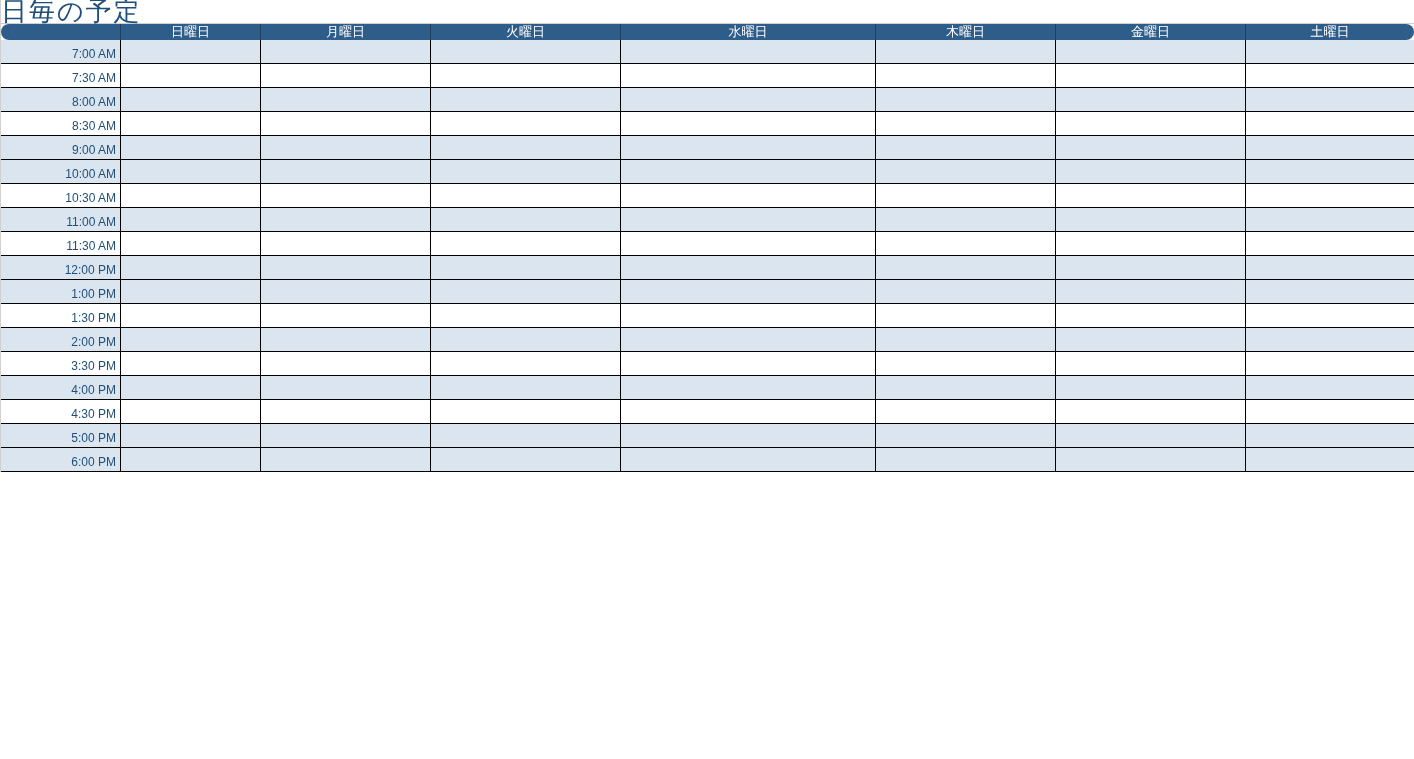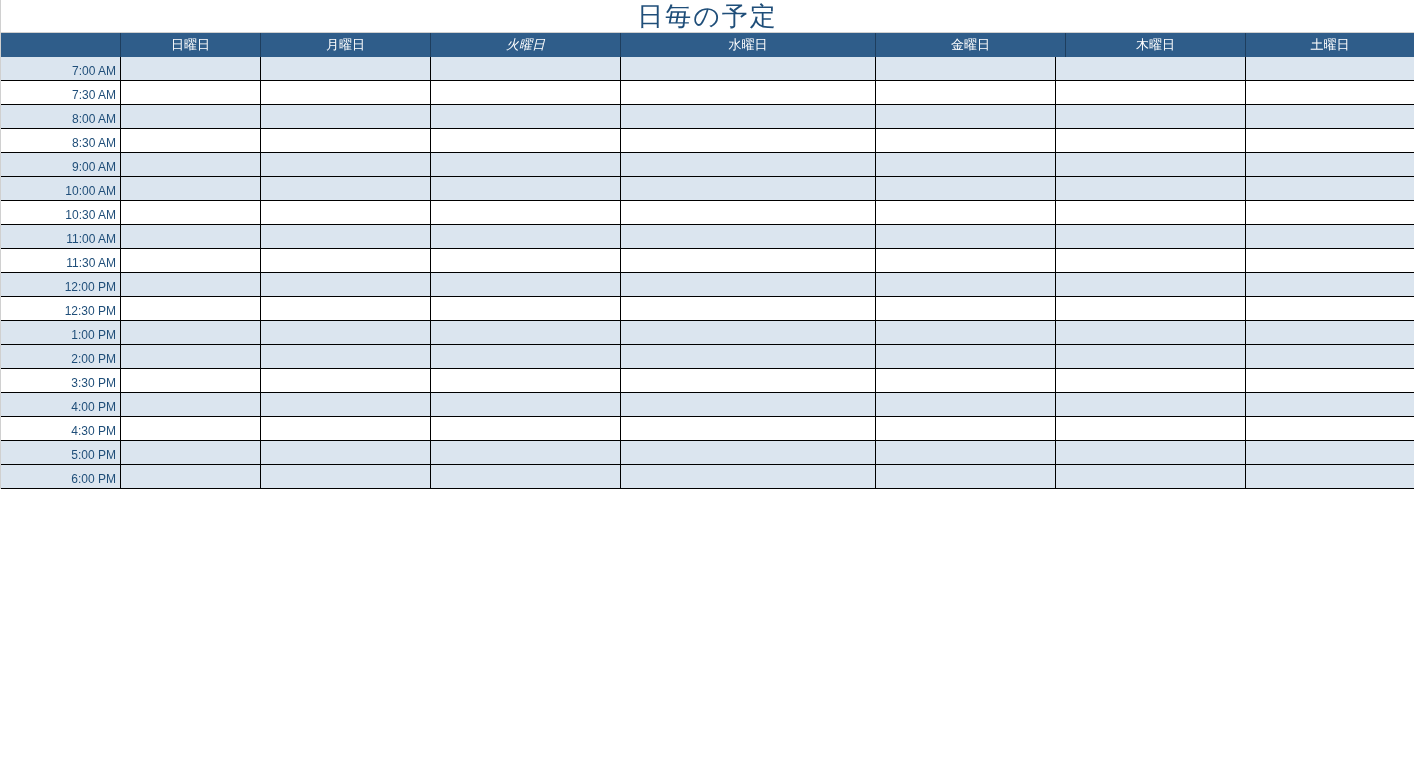--- a/index.html
+++ b/index.html
@@ -8,50 +8,51 @@
     padding: 0;
     font-family: "Meiryo", "Hiragino Sans", Arial, sans-serif;
     background: #ffffff;
     width: 1414px;
   }
   .sheet {
     width: 1414px;
     border-left: 1px solid #d0d0d0;
   }
   .title-row {
-    height: 33px;
+    height: 24px;
     border-bottom: 1px solid #d0d0d0;
     display: flex;
     align-items: center;
-    justify-content: center;
+    justify-content: flex-start;
     position: relative;
   }
   .title-row::before {
     
     content: "";
     position: absolute; inset:0;
     pointer-events:none;
   }
   .title-text {
     color: #1f4e79;
     font-size: 26px;
     letter-spacing: 2px;
     font-weight: 400;
   }
   .header-row {
     display: flex;
-    height: 24px;
+    height: 16px;
     background: #2f5d8a;
     color: #ffffff;
     font-size: 13px;
+    border-radius: 9px;
   }
   .time-col   { width: 120px; flex: 0 0 120px; }
   .day-col-0  { width: 140px; flex: 0 0 140px; }
   .day-col-1  { width: 170px; flex: 0 0 170px; }
-  .day-col-2  { width: 190px; flex: 0 0 190px; font-style: italic; }
+  .day-col-2  { width: 190px; flex: 0 0 190px; }
   .day-col-3  { width: 255px; flex: 0 0 255px; }
   .day-col-4  { width: 180px; flex: 0 0 180px; }
   .day-col-5  { width: 190px; flex: 0 0 190px; }
   .day-col-6  { width: 169px; flex: 0 0 169px; }
 
   .header-cell {
     display:flex; align-items:center; justify-content:center;
     border-right: 1px solid #1e3e5e;
   }
   .header-cell.time-col { border-right: 1px solid #1e3e5e; }
@@ -88,22 +89,22 @@
   <div class="title-row top-grid">
     <span class="title-text">日毎の予定</span>
   </div>
 
   <div class="header-row">
     <div class="header-cell time-col"></div>
     <div class="header-cell day-col-0">日曜日</div>
     <div class="header-cell day-col-1">月曜日</div>
     <div class="header-cell day-col-2">火曜日</div>
     <div class="header-cell day-col-3">水曜日</div>
+    <div class="header-cell day-col-4">木曜日</div>
     <div class="header-cell day-col-5">金曜日</div>
-    <div class="header-cell day-col-4">木曜日</div>
     <div class="header-cell day-col-6">土曜日</div>
   </div>
 
   <div id="rows">
       <div class="data-row striped">
         <div class="data-cell time-col time-label">7:00 AM</div>
         <div class="data-cell day-col-0"></div>
         <div class="data-cell day-col-1"></div>
         <div class="data-cell day-col-2"></div>
         <div class="data-cell day-col-3"></div>
@@ -194,40 +195,40 @@
       <div class="data-row striped">
         <div class="data-cell time-col time-label">12:00 PM</div>
         <div class="data-cell day-col-0"></div>
         <div class="data-cell day-col-1"></div>
         <div class="data-cell day-col-2"></div>
         <div class="data-cell day-col-3"></div>
         <div class="data-cell day-col-4"></div>
         <div class="data-cell day-col-5"></div>
         <div class="data-cell day-col-6"></div>
       </div>
-      <div class="data-row">
-        <div class="data-cell time-col time-label">12:30 PM</div>
-        <div class="data-cell day-col-0"></div>
-        <div class="data-cell day-col-1"></div>
-        <div class="data-cell day-col-2"></div>
-        <div class="data-cell day-col-3"></div>
-        <div class="data-cell day-col-4"></div>
-        <div class="data-cell day-col-5"></div>
-        <div class="data-cell day-col-6"></div>
-      </div>
       <div class="data-row striped">
         <div class="data-cell time-col time-label">1:00 PM</div>
         <div class="data-cell day-col-0"></div>
         <div class="data-cell day-col-1"></div>
         <div class="data-cell day-col-2"></div>
         <div class="data-cell day-col-3"></div>
         <div class="data-cell day-col-4"></div>
         <div class="data-cell day-col-5"></div>
         <div class="data-cell day-col-6"></div>
       </div>
+      <div class="data-row">
+        <div class="data-cell time-col time-label">1:30 PM</div>
+        <div class="data-cell day-col-0"></div>
+        <div class="data-cell day-col-1"></div>
+        <div class="data-cell day-col-2"></div>
+        <div class="data-cell day-col-3"></div>
+        <div class="data-cell day-col-4"></div>
+        <div class="data-cell day-col-5"></div>
+        <div class="data-cell day-col-6"></div>
+      </div>
       <div class="data-row striped">
         <div class="data-cell time-col time-label">2:00 PM</div>
         <div class="data-cell day-col-0"></div>
         <div class="data-cell day-col-1"></div>
         <div class="data-cell day-col-2"></div>
         <div class="data-cell day-col-3"></div>
         <div class="data-cell day-col-4"></div>
         <div class="data-cell day-col-5"></div>
         <div class="data-cell day-col-6"></div>
       </div>

